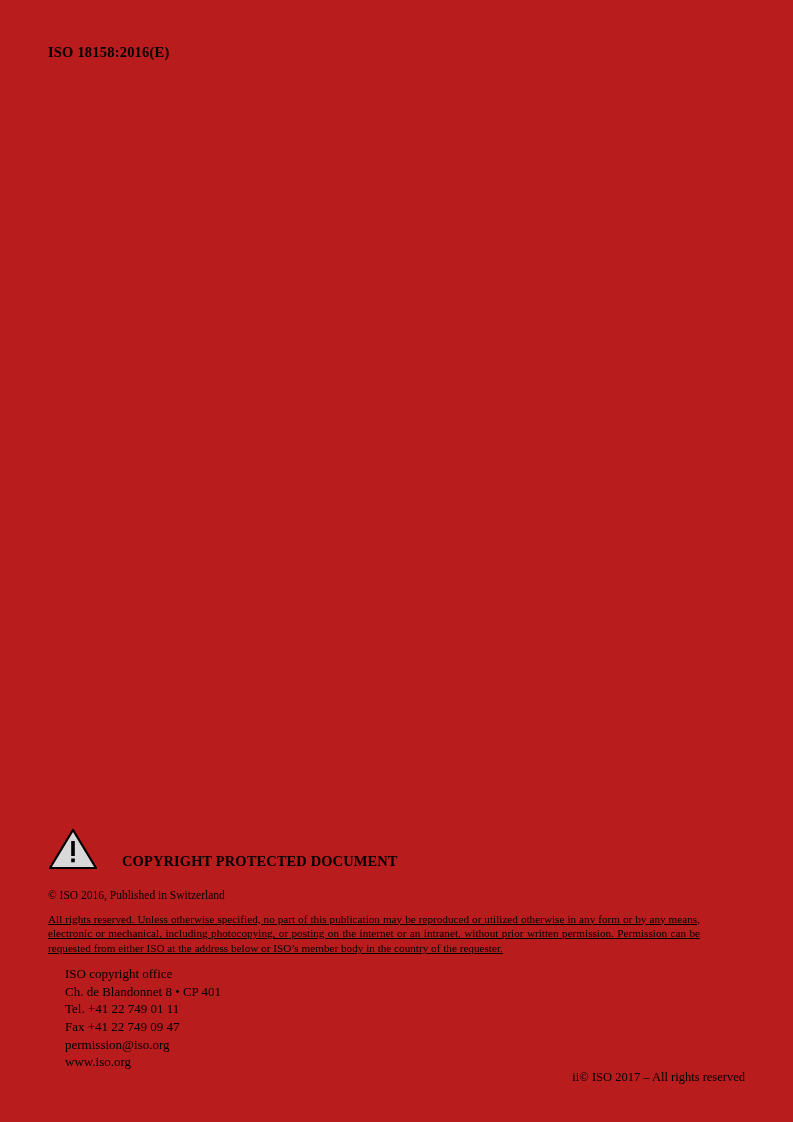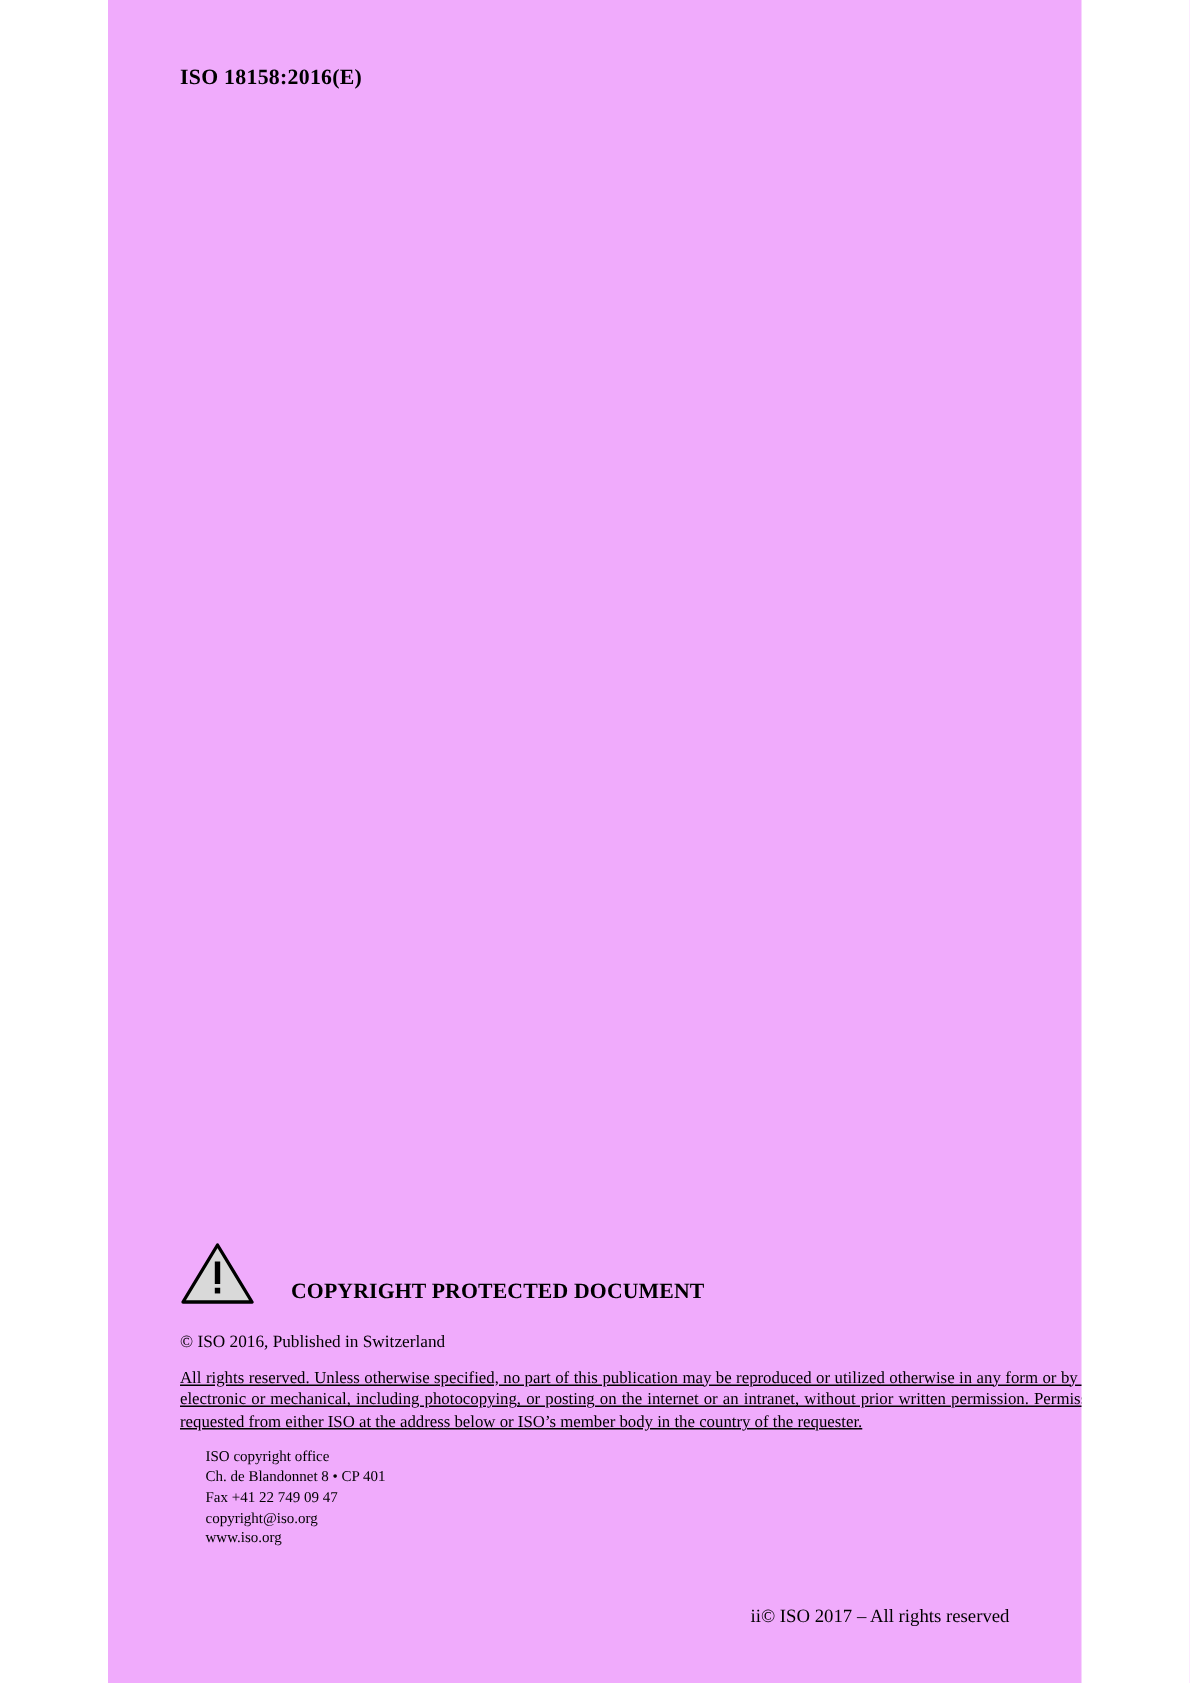--- a/index.html
+++ b/index.html
@@ -6,24 +6,24 @@
     margin: 0;
     padding: 0;
     background: #ffffff;
   }
   body {
     font-family: "Liberation Serif", serif;
     color: #000000;
   }
   .page {
     position: relative;
-    width: 649px;
+    width: 793px;
     height: 1122px;
     margin: 0 auto;
-    background: #f0abfc;
+    background: #b91c1c;
     overflow: hidden;
   }
   .header {
     position: absolute;
     top: 44px;
     left: 48px;
     font-family: "Liberation Serif", serif;
     font-weight: bold;
     font-size: 14.5px;
     letter-spacing: 0.2px;
@@ -60,21 +60,21 @@
   }
   .cp-para {
     font-size: 11.2px;
     margin-top: 8px;
     line-height: 1.32;
     text-align: justify;
     width: 652px;
     text-decoration: underline;
   }
   .cp-address {
-    font-size: 10px;
+    font-size: 13px;
     margin-top: 9px;
     margin-left: 17px;
     line-height: 1.36;
   }
   .cp-address div {
     white-space: nowrap;
   }
   .footer {
     position: absolute;
     left: 48px;
@@ -110,22 +110,23 @@
       <div class="cp-title">COPYRIGHT PROTECTED DOCUMENT</div>
     </div>
 
     <div class="cp-line1">©  ISO 2016, Published in Switzerland</div>
 
     <div class="cp-para">All rights reserved. Unless otherwise specified, no part of this publication may be reproduced or utilized otherwise in any form or by any means, electronic or mechanical, including photocopying, or posting on the internet or an intranet, without prior written permission. Permission can be requested from either ISO at the address below or ISO’s member body in the country of the requester.</div>
 
     <div class="cp-address">
       <div>ISO copyright office</div>
       <div>Ch. de Blandonnet 8 • CP 401</div>
+      <div>Tel. +41 22 749 01 11</div>
       <div>Fax +41 22 749 09 47</div>
-      <div>copyright@iso.org</div>
+      <div>permission@iso.org</div>
       <div>www.iso.org</div>
     </div>
 
   </div>
 
   <div class="footer">
     <div class="footer-page">ii</div>
     <div class="footer-right">© ISO 2017 – All rights reserved</div>
   </div>
 

